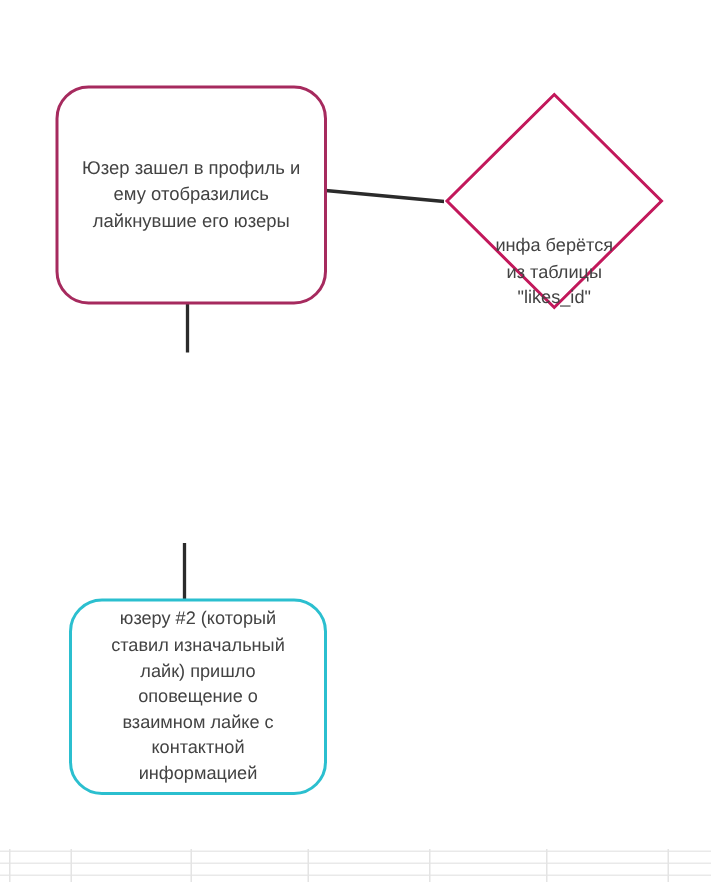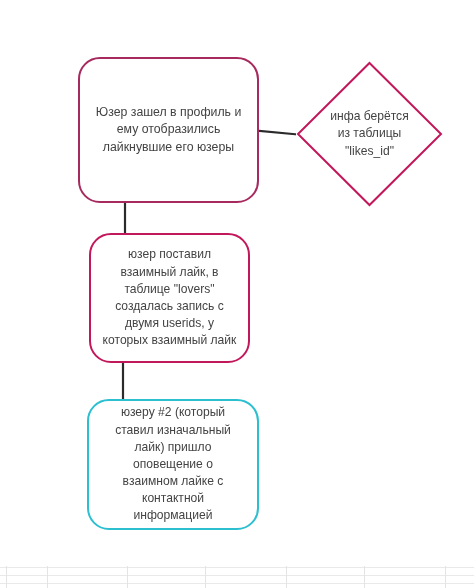--- a/index.html
+++ b/index.html
@@ -42,21 +42,20 @@
     display: block;
     white-space: pre-line;
     color: #434343;
     line-height: 1.42;
   }
 
   .rounded-box {
     border-style: solid;
     border-width: 2px;
     border-radius: 22px;
-    margin-left: 41px;
   }
 
   #node-profile-view {
     left: 37px;
     top: 57px;
     width: 181px;
     height: 146px;
     border-color: #a62a5e;
     padding: 6px 12px;
   }
@@ -94,21 +93,21 @@
     left: 0;
     top: 0;
   }
   #node-source-table .diamond-label {
     position: absolute;
     left: 0;
     top: 0;
     width: 147px;
     height: 146px;
     display: flex;
-    align-items: center;
+    align-items: flex-end;
     justify-content: center;
   }
   #node-source-table .node-text { font-size: 12.1px; }
 
   
   .connector {
     position: absolute;
     pointer-events: none;
   }
 </style>
@@ -154,21 +153,18 @@
     <svg width="147" height="146" viewBox="0 0 147 146" aria-hidden="true">
       <polygon points="73.5,2 145,73 73.5,144 2,73" fill="#ffffff" stroke="#c2185b" stroke-width="2"></polygon>
     </svg>
     <div class="diamond-label">
       <span class="node-text">инфа берётся
 из таблицы
 "likes_id"</span>
     </div>
   </div>
 
-  <div class="node rounded-box" id="node-mutual-like">
-    <span class="node-text">юзер поставил взаимный лайк, в таблице "lovers" создалась запись с двумя userids, у которых взаимный лайк</span>
-  </div>
 
   <div class="node rounded-box" id="node-notification">
     <span class="node-text">юзеру #2 (который ставил изначальный лайк) пришло оповещение о взаимном лайке с контактной информацией</span>
   </div>
 
 </div>
 
 </body></html>

